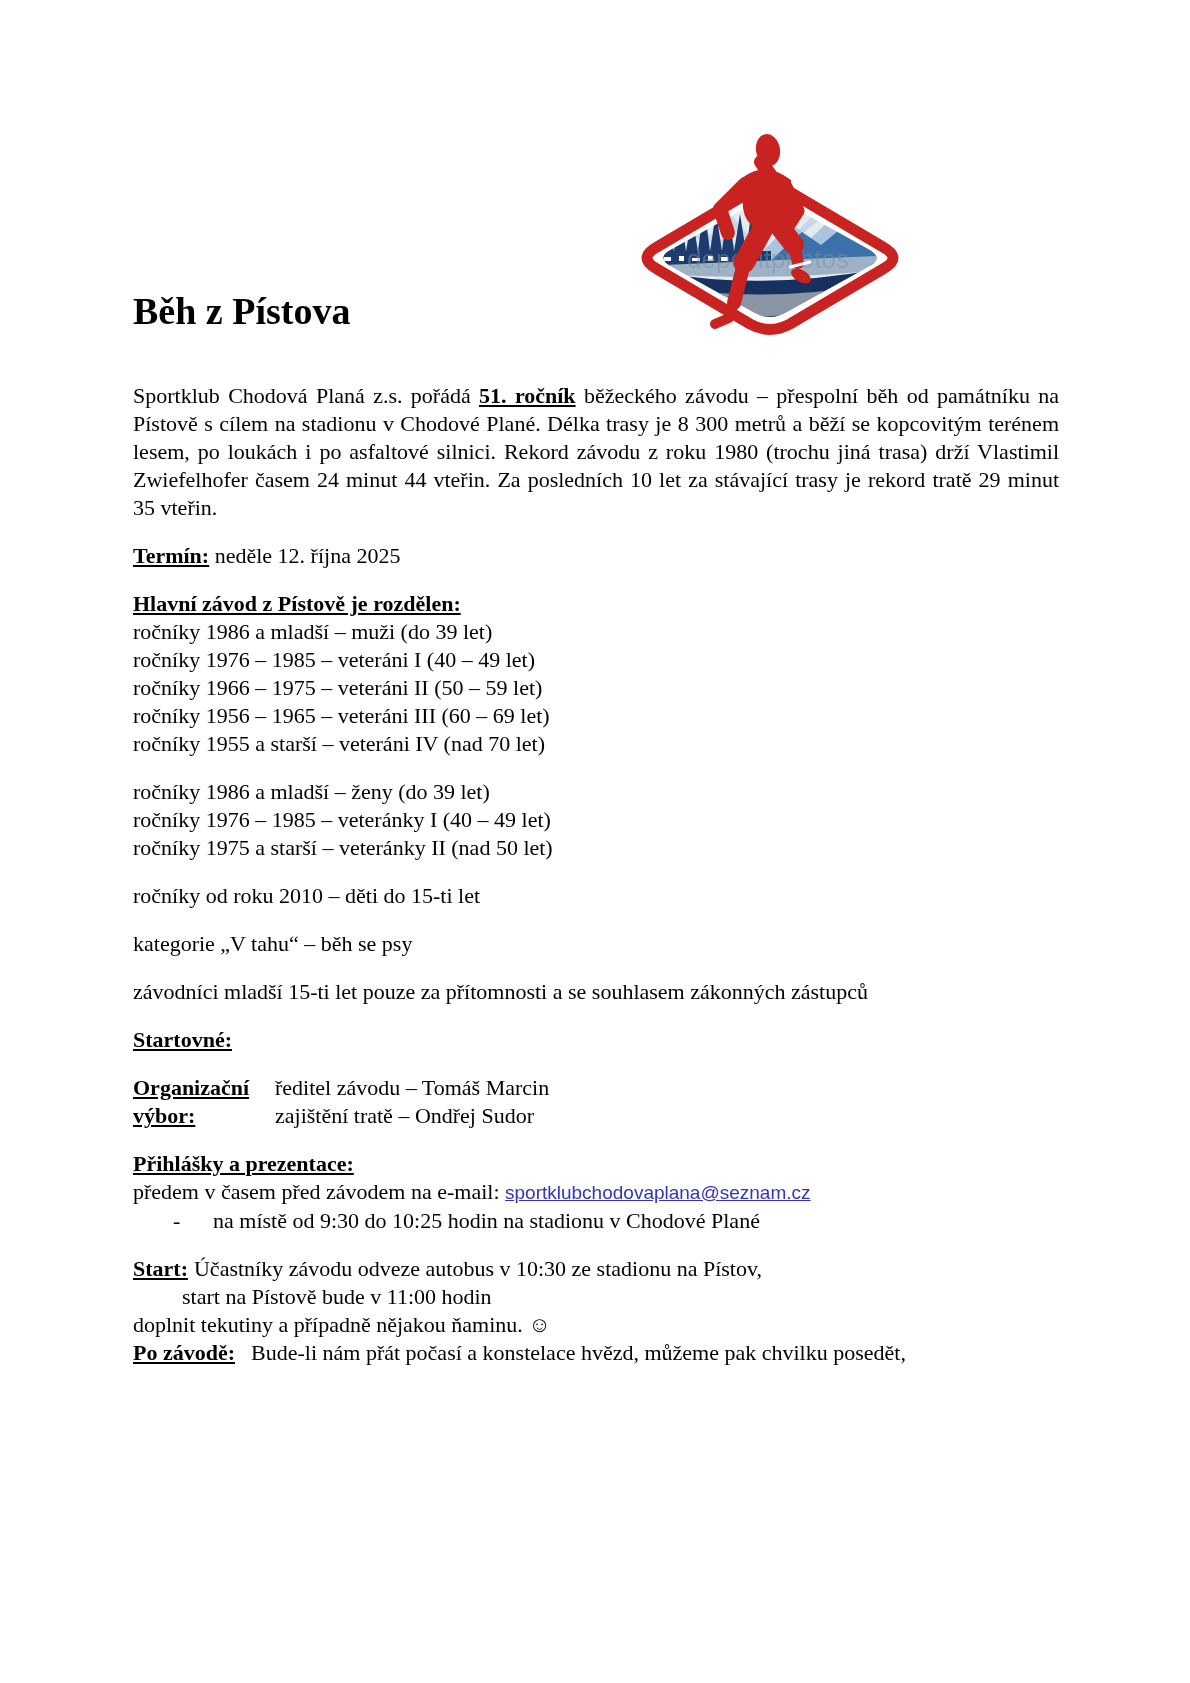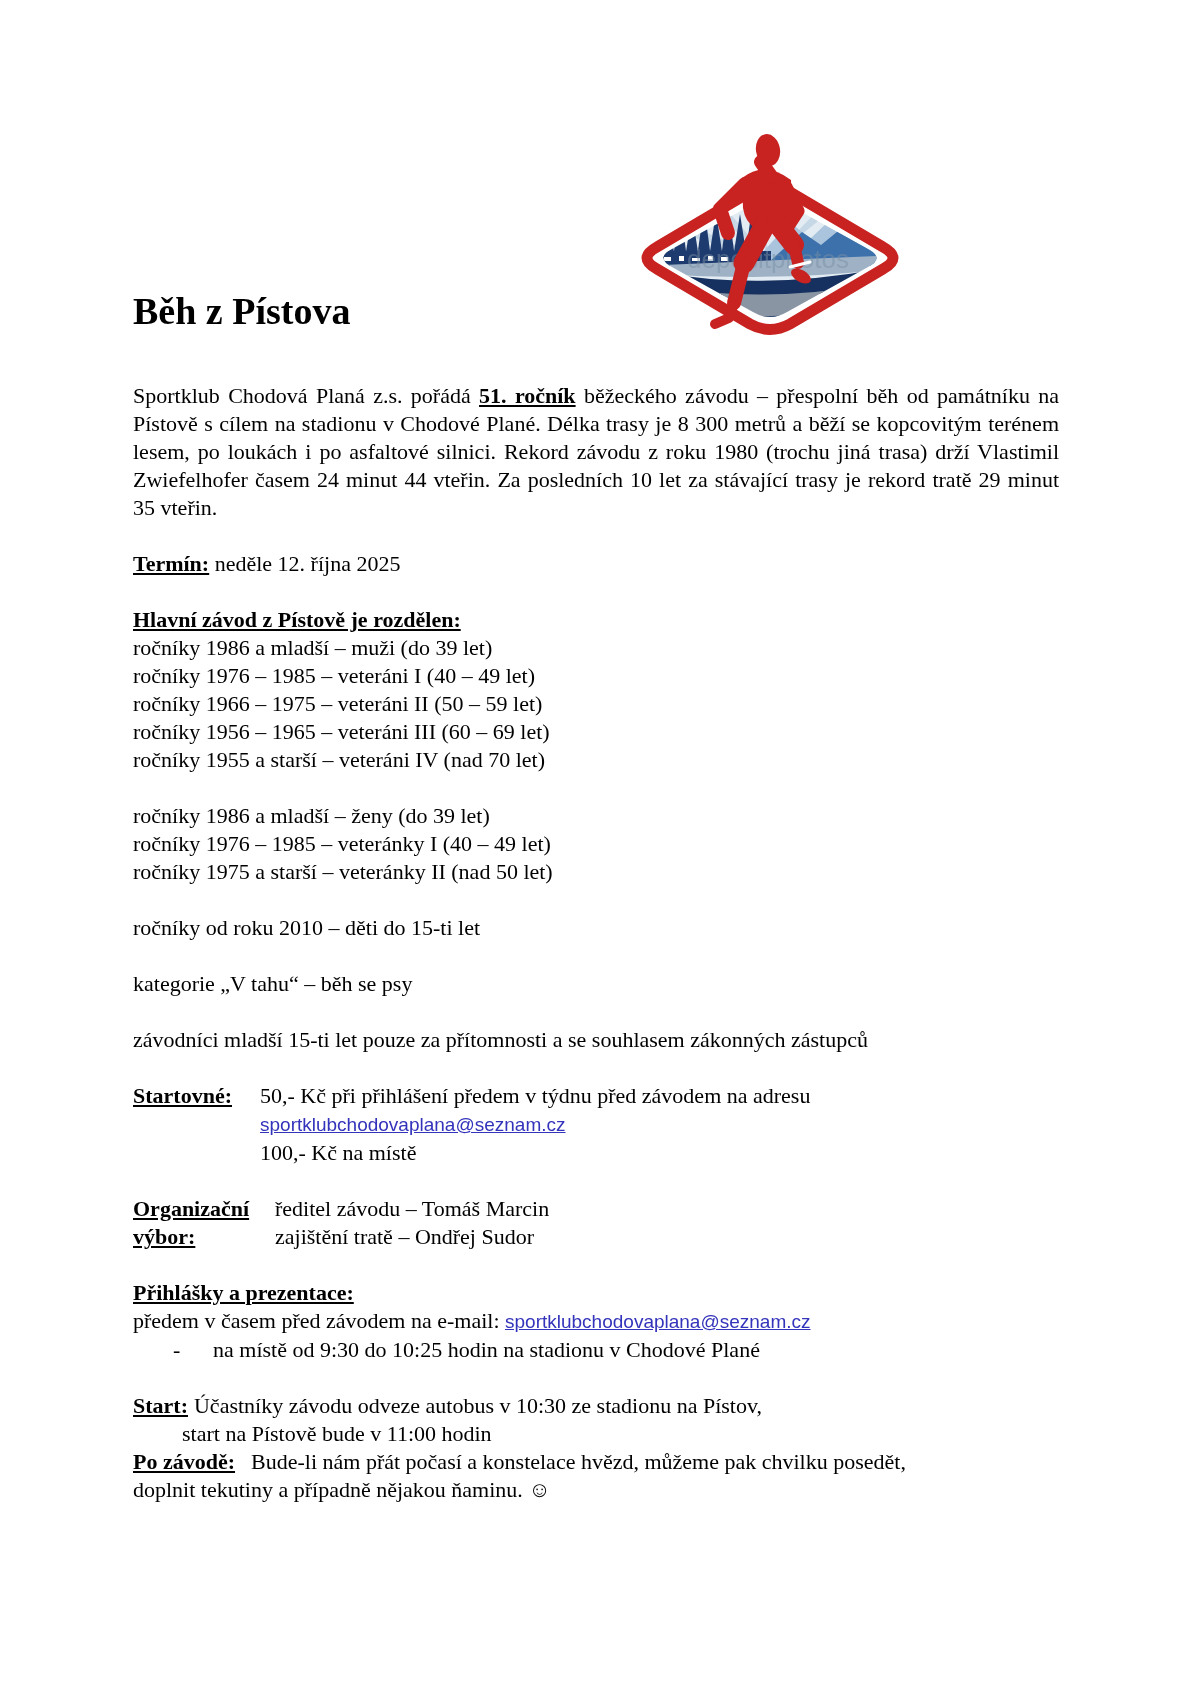--- a/index.html
+++ b/index.html
@@ -7,21 +7,21 @@
     width:1190px;height:1683px;background:#ffffff;position:relative;
     font-family:"Liberation Serif","DejaVu Serif",serif;color:#000;overflow:hidden;
   }
   .logo{position:absolute;left:585px;top:110px;width:330px;height:232px;}
   .content{
     position:absolute;left:133px;top:10px;width:926px;
     font-size:22px;line-height:28px;
   }
   h1.title{margin:278px 0 0 0;font-size:38px;line-height:46px;font-weight:bold;}
   p{margin:0;}
-  .mt{margin-top:28px;}
+  .mt{margin-top:20px;}
   .mt48{margin-top:48px;}
   .justify{text-align:justify;text-align-last:left;}
   .bu{font-weight:bold;text-decoration:underline;}
   .row{display:flex;align-items:flex-start;}
   .lbl127{flex:0 0 127px;}
   .lbl142{flex:0 0 142px;}
   .email{
     font-family:"Liberation Sans","DejaVu Sans",sans-serif;
     font-size:19px;color:#3333bb;text-decoration:underline;cursor:pointer;
   }
@@ -123,25 +123,20 @@
   </div>
 
   <p class="mt">ročníky od roku 2010 – děti do 15-ti let</p>
 
   <p class="mt">kategorie „V tahu“ – běh se psy</p>
 
   <p class="mt">závodníci mladší 15-ti let pouze za přítomnosti a se souhlasem zákonných zástupců</p>
 
   <div class="row mt">
     <span class="bu lbl127">Startovné:</span>
-    <span>
-      <p>50,- Kč při přihlášení předem v týdnu před závodem na adresu</p>
-      <p><a class="email">sportklubchodovaplana@seznam.cz</a></p>
-      <p>100,- Kč na místě</p>
-    </span>
   </div>
 
 
   <div class="row mt">
     <span class="bu lbl142">Organizační výbor:</span>
     <span>
       <p>ředitel závodu – Tomáš Marcin</p>
       <p>zajištění tratě – Ondřej Sudor</p>
     </span>
   </div>
@@ -154,17 +149,17 @@
       <span>na místě od 9:30 do 10:25 hodin na stadionu v Chodové Plané</span>
     </div>
   </div>
 
   <div class="mt">
     <p><span class="bu">Start:</span><span class="gap6"></span><span>Účastníky závodu odveze autobus v 10:30 ze stadionu na Pístov,</span></p>
     <p class="indent49">start na Pístově bude v 11:00 hodin</p>
   </div>
 
   <div>
+    <p>doplnit tekutiny a případně nějakou ňaminu. ☺</p>
     <p><span class="bu">Po závodě:</span><span class="gap16"></span><span>Bude-li nám přát počasí a konstelace hvězd, můžeme pak chvilku posedět,</span></p>
-    <p>doplnit tekutiny a případně nějakou ňaminu. ☺</p>
   </div>
 
 </div>
 
 </body></html>

